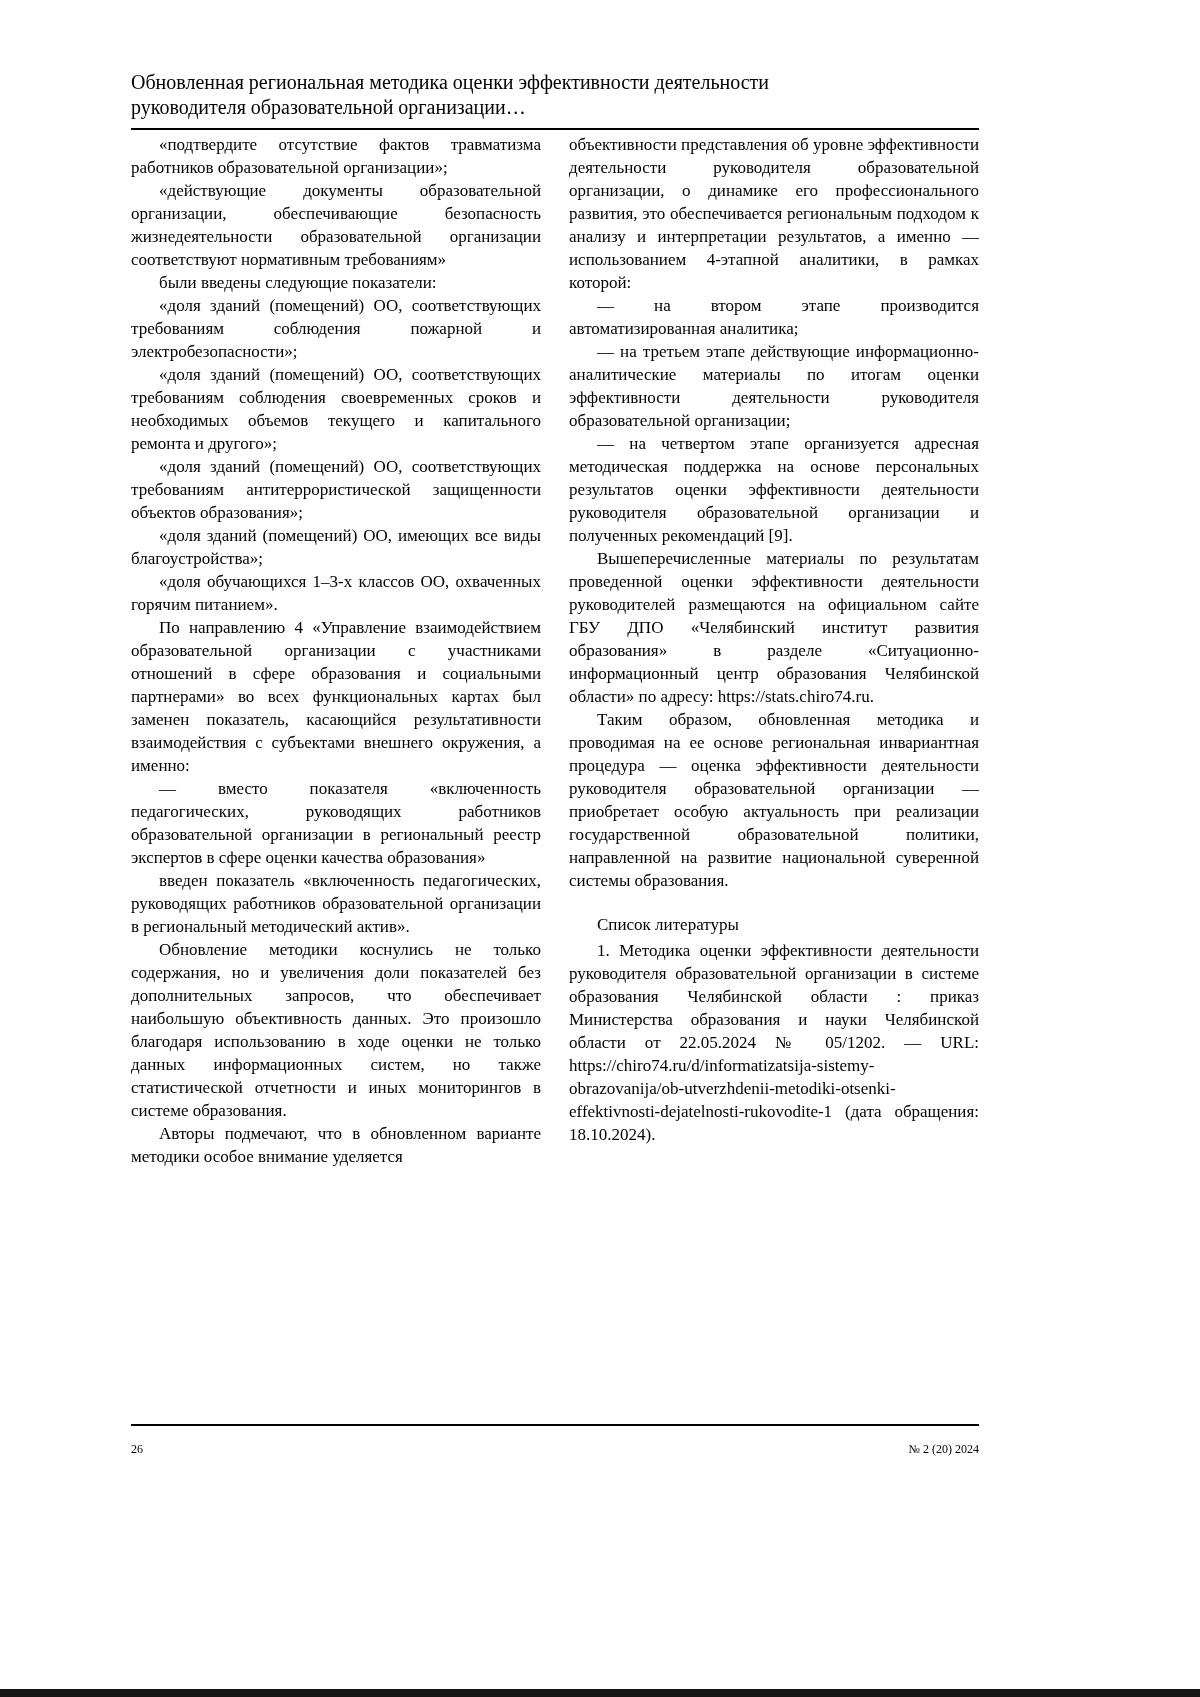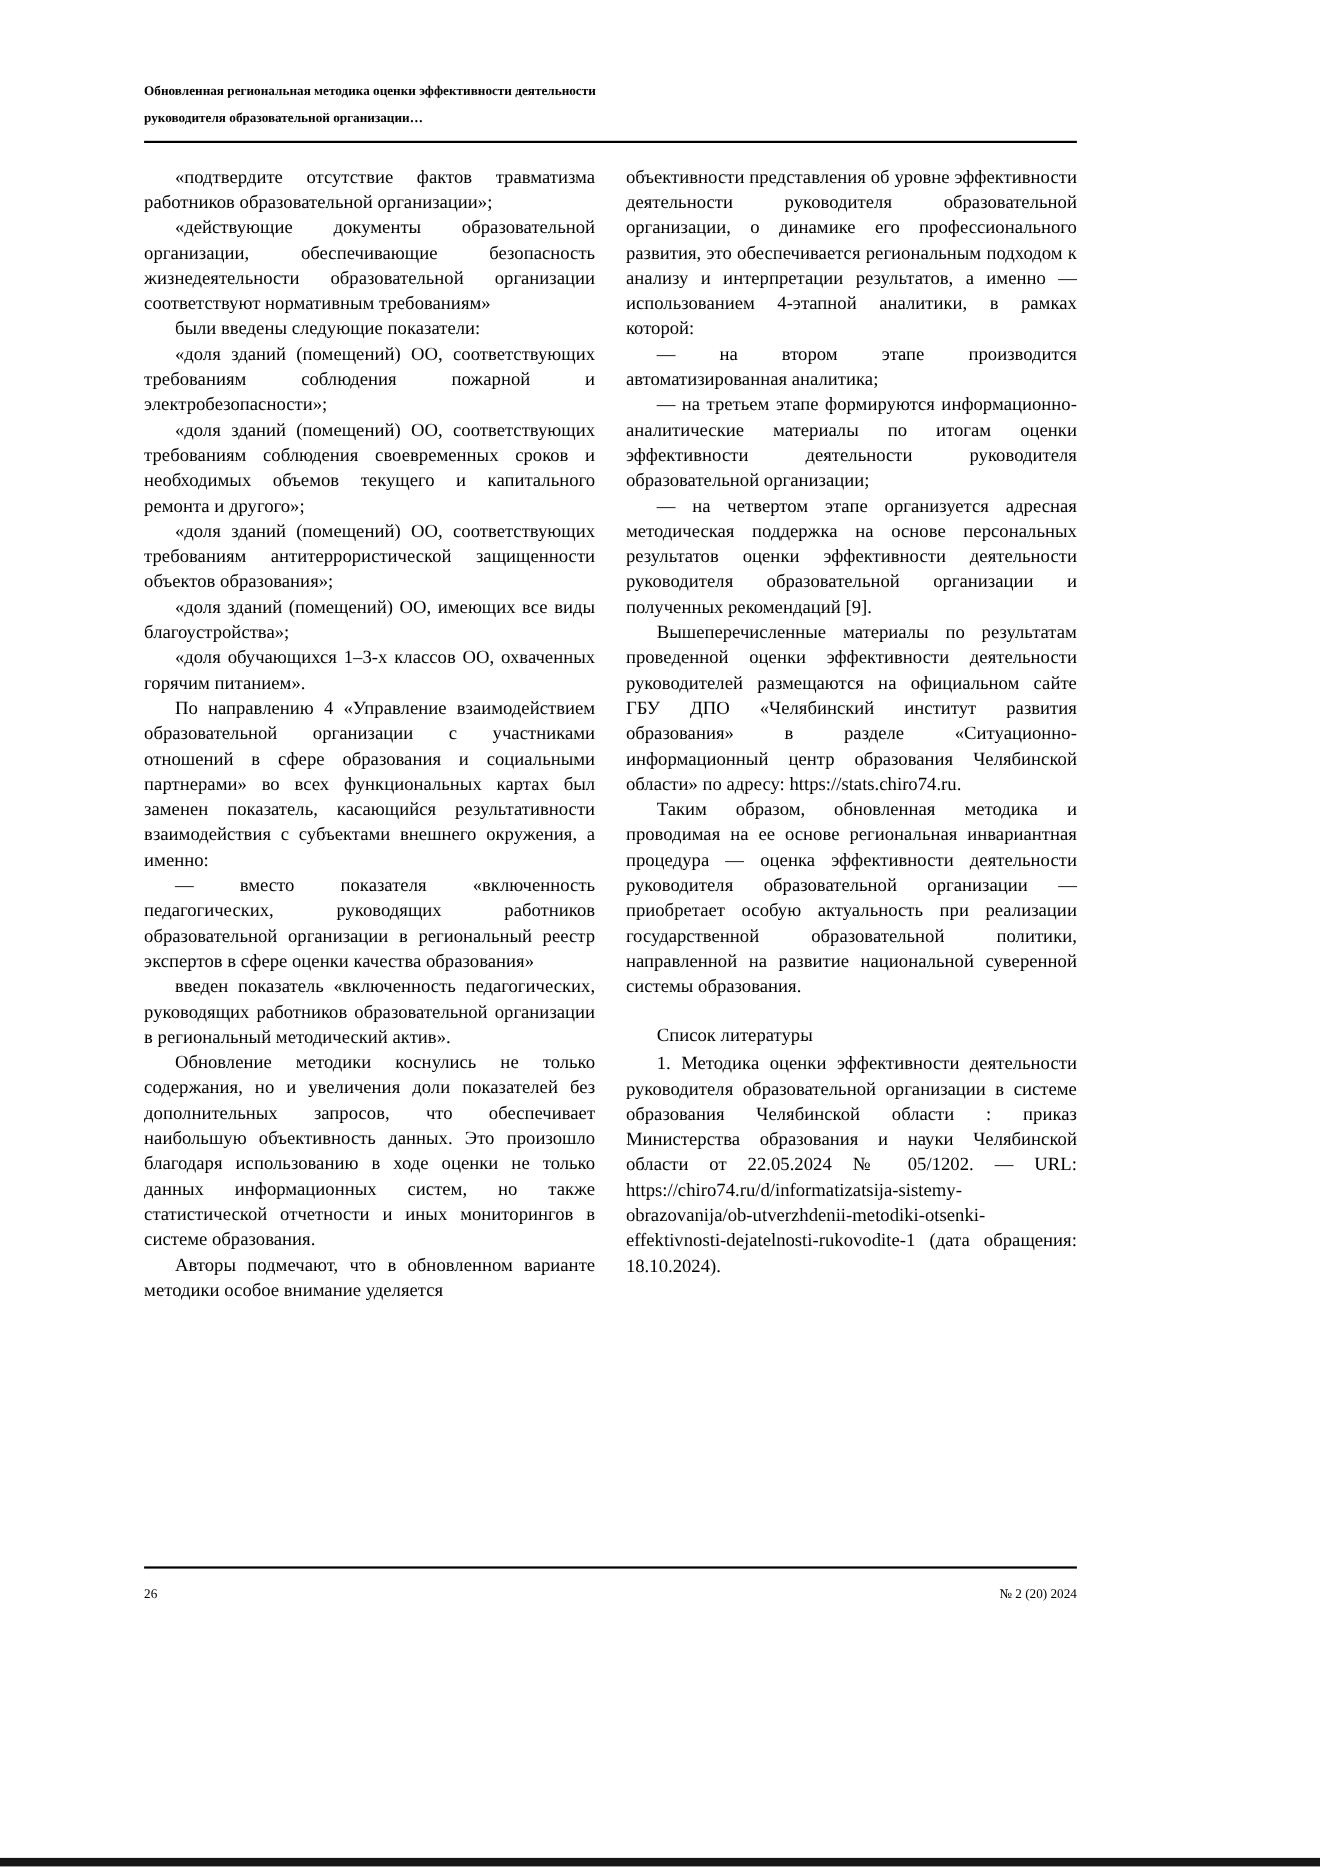--- a/index.html
+++ b/index.html
@@ -15,35 +15,35 @@
     overflow: hidden;
   }
   .content {
     position: absolute;
     left: 131px;
     top: 70px;
     width: 848px;
   }
   .running-head { width: 100%; }
   .rh-title {
-    font-weight: bold;
-    font-size: 12px;
+    font-weight: normal;
+    font-size: 20px;
     line-height: 25px;
   }
   .rule {
     border: none;
     border-top: 2px solid #000;
     height: 0;
     width: 100%;
   }
   .head-rule { margin-top: 8px; }
   .columns {
     display: flex;
     gap: 28px;
-    margin-top: 19px;
+    margin-top: 3px;
     justify-content: center;
   }
   .col {
     width: 410px;
     font-size: 17px;
     line-height: 23px;
     text-align: justify;
     hyphens: auto;
     -webkit-hyphens: auto;
   }
@@ -109,21 +109,21 @@
         <p>По направлению 4 «Управление взаимодействием образовательной организации с участниками отношений в сфере образования и социальными партнерами» во всех функциональных картах был заменен показатель, касающийся результативности взаимодействия с субъектами внешнего окружения, а именно:</p>
         <p>— вместо показателя «включенность педагогических, руководящих работников образовательной организации в региональный реестр экспертов в сфере оценки качества образования»</p>
         <p>введен показатель «включенность педагогических, руководящих работников образовательной организации в региональный методический актив».</p>
         <p>Обновление методики коснулись не только содержания, но и увеличения доли показателей без дополнительных запросов, что обеспечивает наибольшую объективность данных. Это произошло благодаря использованию в ходе оценки не только данных информационных систем, но также статистической отчетности и иных мониторингов в системе образования.</p>
         <p>Авторы подмечают, что в обновленном варианте методики особое внимание уделяется</p>
       </section>
 
       <section class="col">
         <p class="no-indent">объективности представления об уровне эффективности деятельности руководителя образовательной организации, о динамике его профессионального развития, это обеспечивается региональным подходом к анализу и интерпретации результатов, а именно — использованием 4-этапной аналитики, в рамках которой:</p>
         <p>— на втором этапе производится автоматизированная аналитика;</p>
-        <p>— на третьем этапе формируются информационно-аналитические материалы по итогам оценки эффективности деятельности руководителя образовательной организации;</p>
+        <p>— на третьем этапе действующие информационно-аналитические материалы по итогам оценки эффективности деятельности руководителя образовательной организации;</p>
         <p>— на четвертом этапе организуется адресная методическая поддержка на основе персональных результатов оценки эффективности деятельности руководителя образовательной организации и полученных рекомендаций [9].</p>
         <p>Вышеперечисленные материалы по результатам проведенной оценки эффективности деятельности руководителей размещаются на официальном сайте ГБУ ДПО «Челябинский институт развития образования» в разделе «Ситуационно-информационный центр образования Челябинской области» по адресу: https://stats.chiro74.ru.</p>
         <p>Таким образом, обновленная методика и проводимая на ее основе региональная инвариантная процедура — оценка эффективности деятельности руководителя образовательной организации — приобретает особую актуальность при реализации государственной образовательной политики, направленной на развитие национальной суверенной системы образования.</p>
         <h3 class="ref-heading">Список литературы</h3>
         <p class="ref">1. Методика оценки эффективности деятельности руководителя образовательной организации в системе образования Челябинской области : приказ Министерства образования и науки Челябинской области от 22.05.2024 № 05/1202. — URL: https://chiro74.ru/d/informatizatsija-sistemy-obrazovanija/ob-utverzhdenii-metodiki-otsenki-effektivnosti-dejatelnosti-rukovodite-1 (дата обращения: 18.10.2024).</p>
       </section>
 
     </main>
   </div>
 

